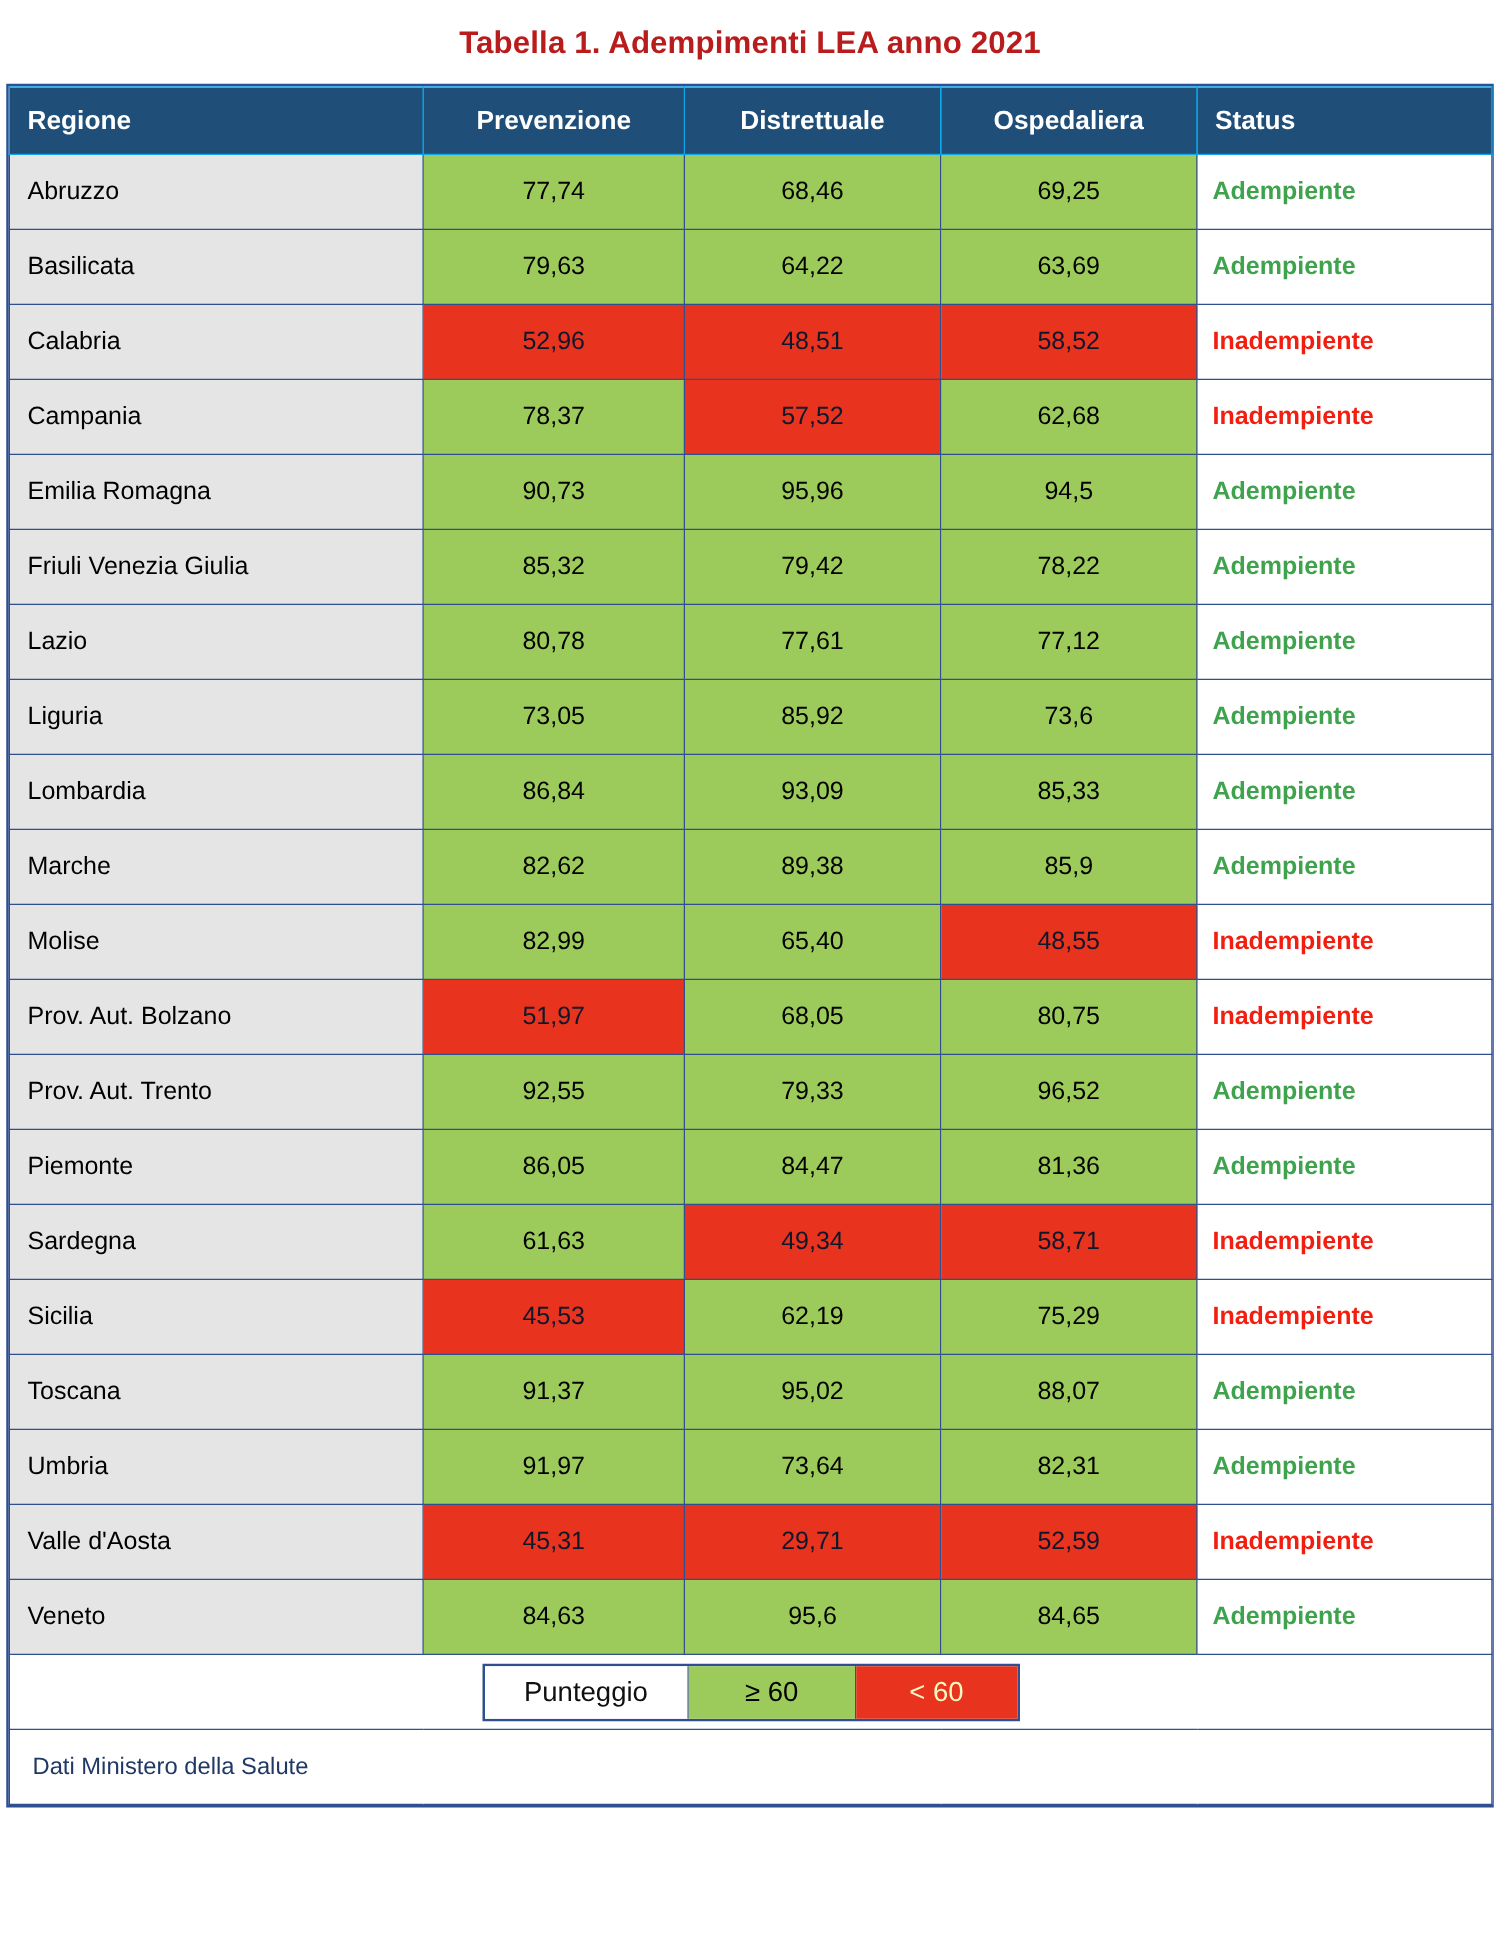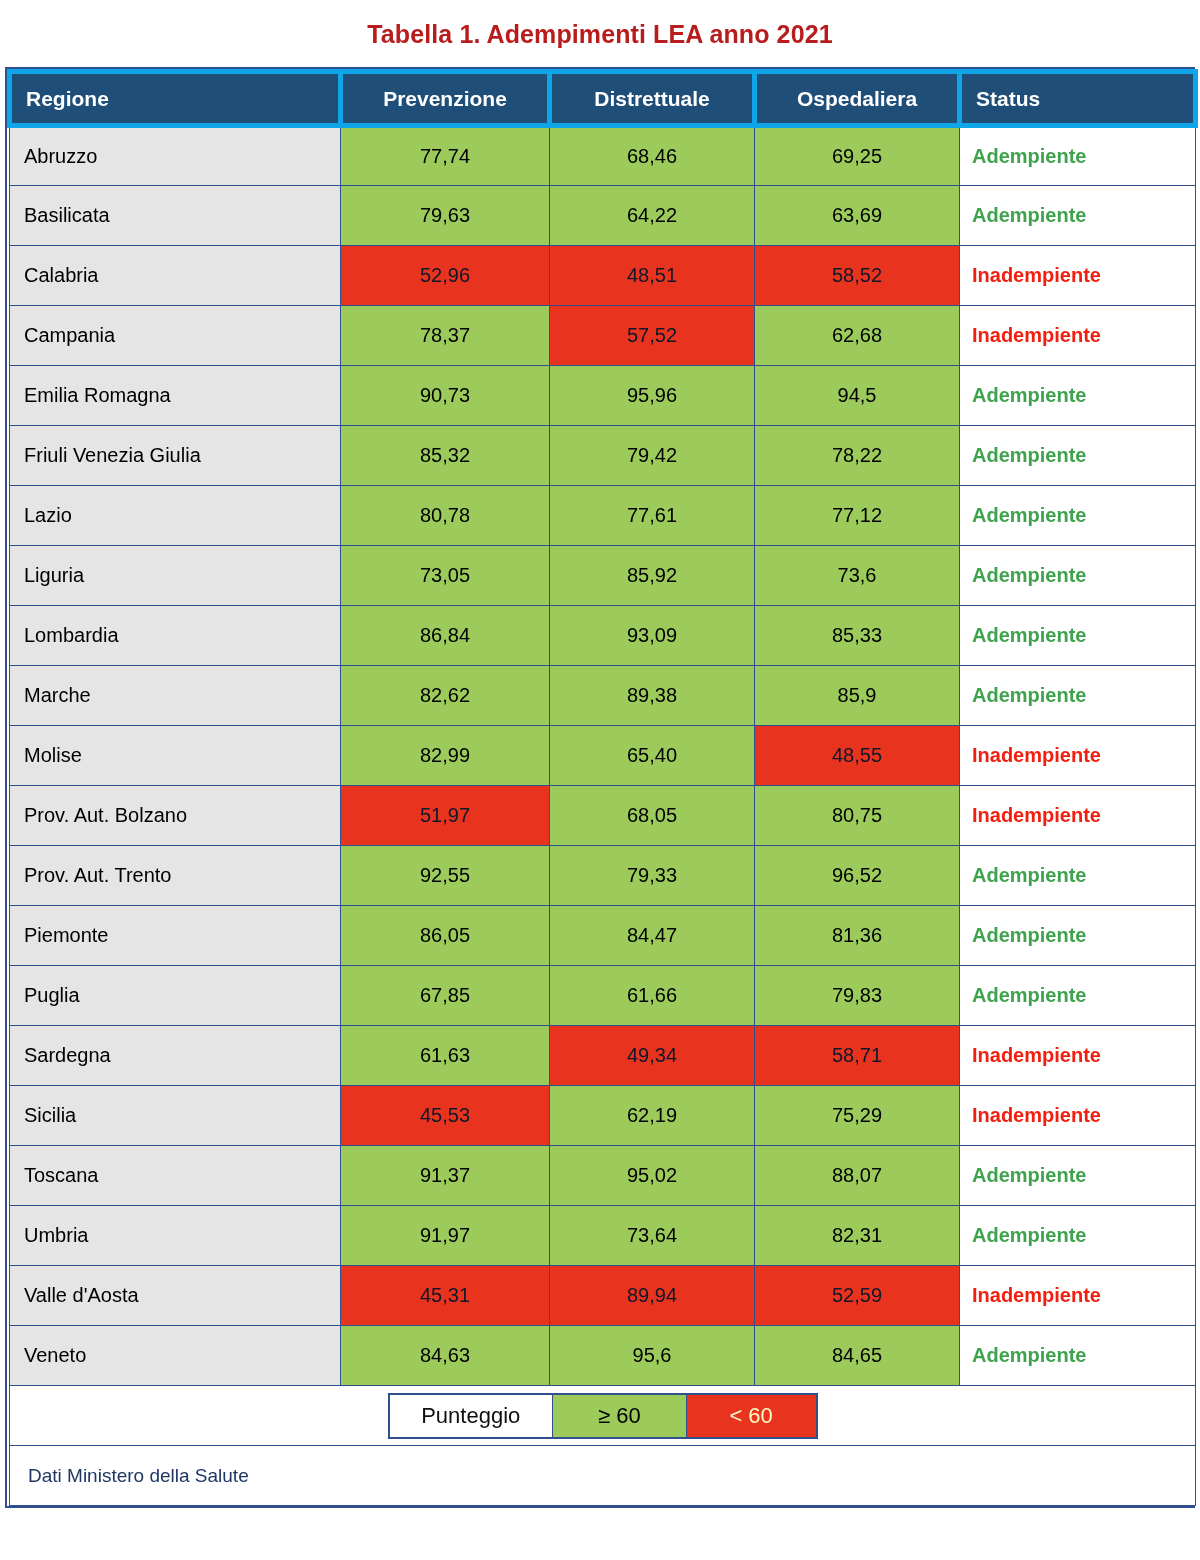--- a/index.html
+++ b/index.html
@@ -50,21 +50,21 @@
   table.lea col.c-distr      { width: 205px; }
   table.lea col.c-osp        { width: 205px; }
   table.lea col.c-status     { width: 236px; }
 
   table.lea th {
     background: #1F4E79;
     color: #ffffff;
     font-size: 21px;
     font-weight: bold;
     height: 54px;
-    border: 5px solid #0ea5e9;
+    border: 1px solid #0ea5e9;
     padding: 0 0 0 14px;
     text-align: left;
     box-sizing: border-box;
   }
   table.lea th.num {
     text-align: center;
     padding: 0;
   }
 
   table.lea td {
@@ -275,27 +275,20 @@
             <td class="status ok">Adempiente</td>
           </tr>
           <tr>
             <td class="region-name">Piemonte</td>
             <td class="score green">86,05</td>
             <td class="score green">84,47</td>
             <td class="score green">81,36</td>
             <td class="status ok">Adempiente</td>
           </tr>
           <tr>
-            <td class="region-name">Puglia</td>
-            <td class="score green">67,85</td>
-            <td class="score green">61,66</td>
-            <td class="score green">79,83</td>
-            <td class="status ok">Adempiente</td>
-          </tr>
-          <tr>
             <td class="region-name">Sardegna</td>
             <td class="score green">61,63</td>
             <td class="score red">49,34</td>
             <td class="score red">58,71</td>
             <td class="status bad">Inadempiente</td>
           </tr>
           <tr>
             <td class="region-name">Sicilia</td>
             <td class="score red">45,53</td>
             <td class="score green">62,19</td>
@@ -312,21 +305,21 @@
           <tr>
             <td class="region-name">Umbria</td>
             <td class="score green">91,97</td>
             <td class="score green">73,64</td>
             <td class="score green">82,31</td>
             <td class="status ok">Adempiente</td>
           </tr>
           <tr>
             <td class="region-name">Valle d'Aosta</td>
             <td class="score red">45,31</td>
-            <td class="score red">89,94</td>
+            <td class="score red">29,71</td>
             <td class="score red">52,59</td>
             <td class="status bad">Inadempiente</td>
           </tr>
           <tr>
             <td class="region-name">Veneto</td>
             <td class="score green">84,63</td>
             <td class="score green">95,6</td>
             <td class="score green">84,65</td>
             <td class="status ok">Adempiente</td>
           </tr>

